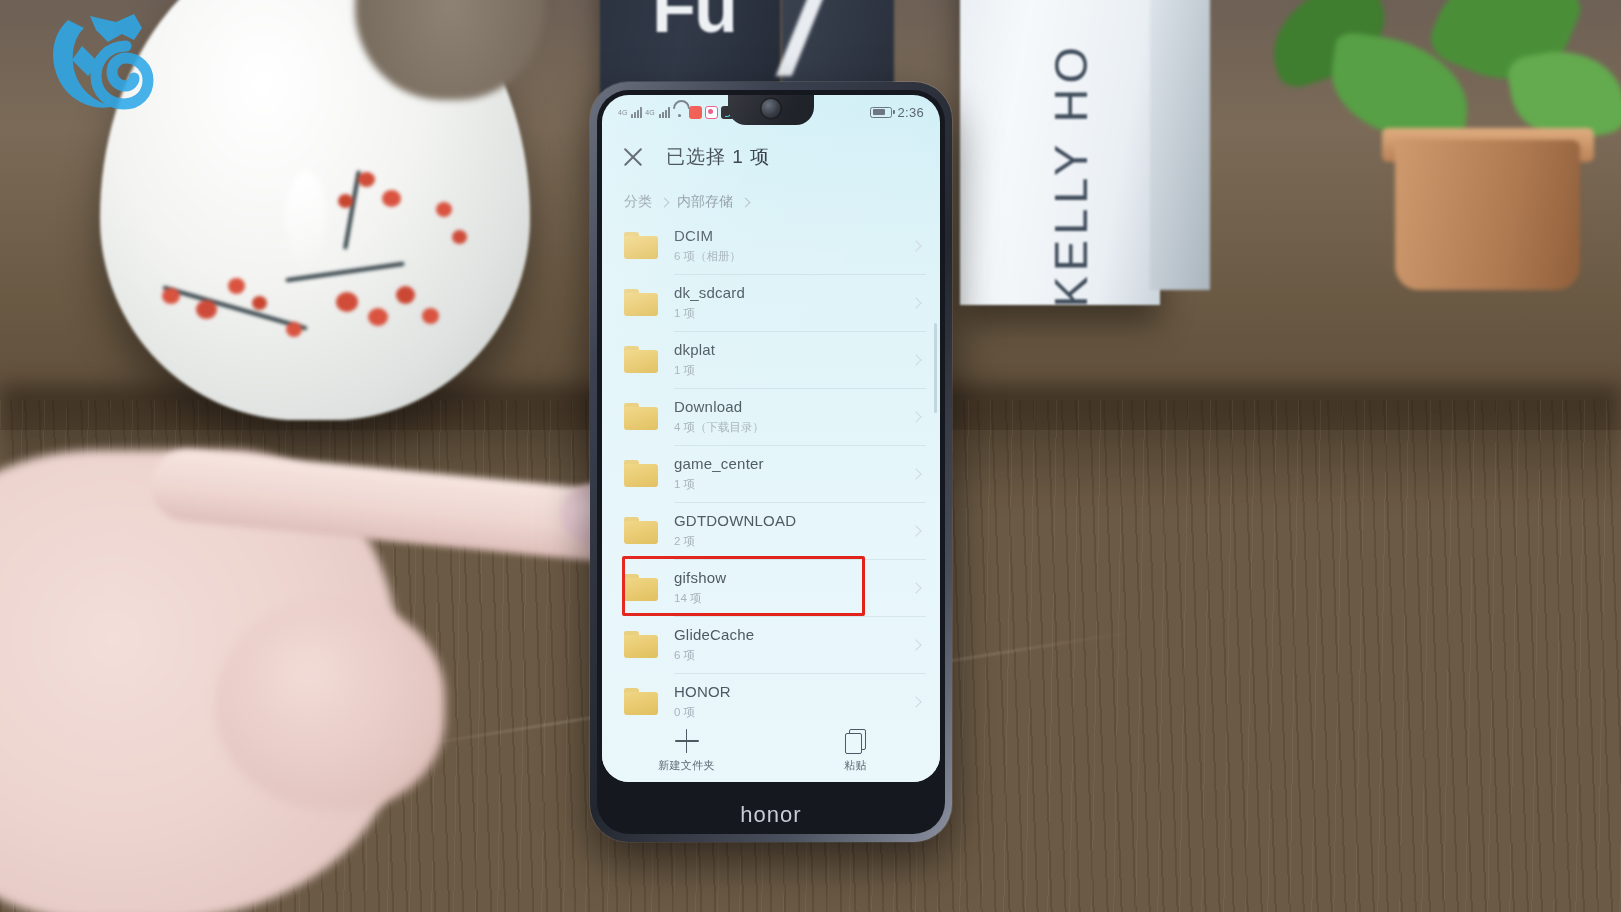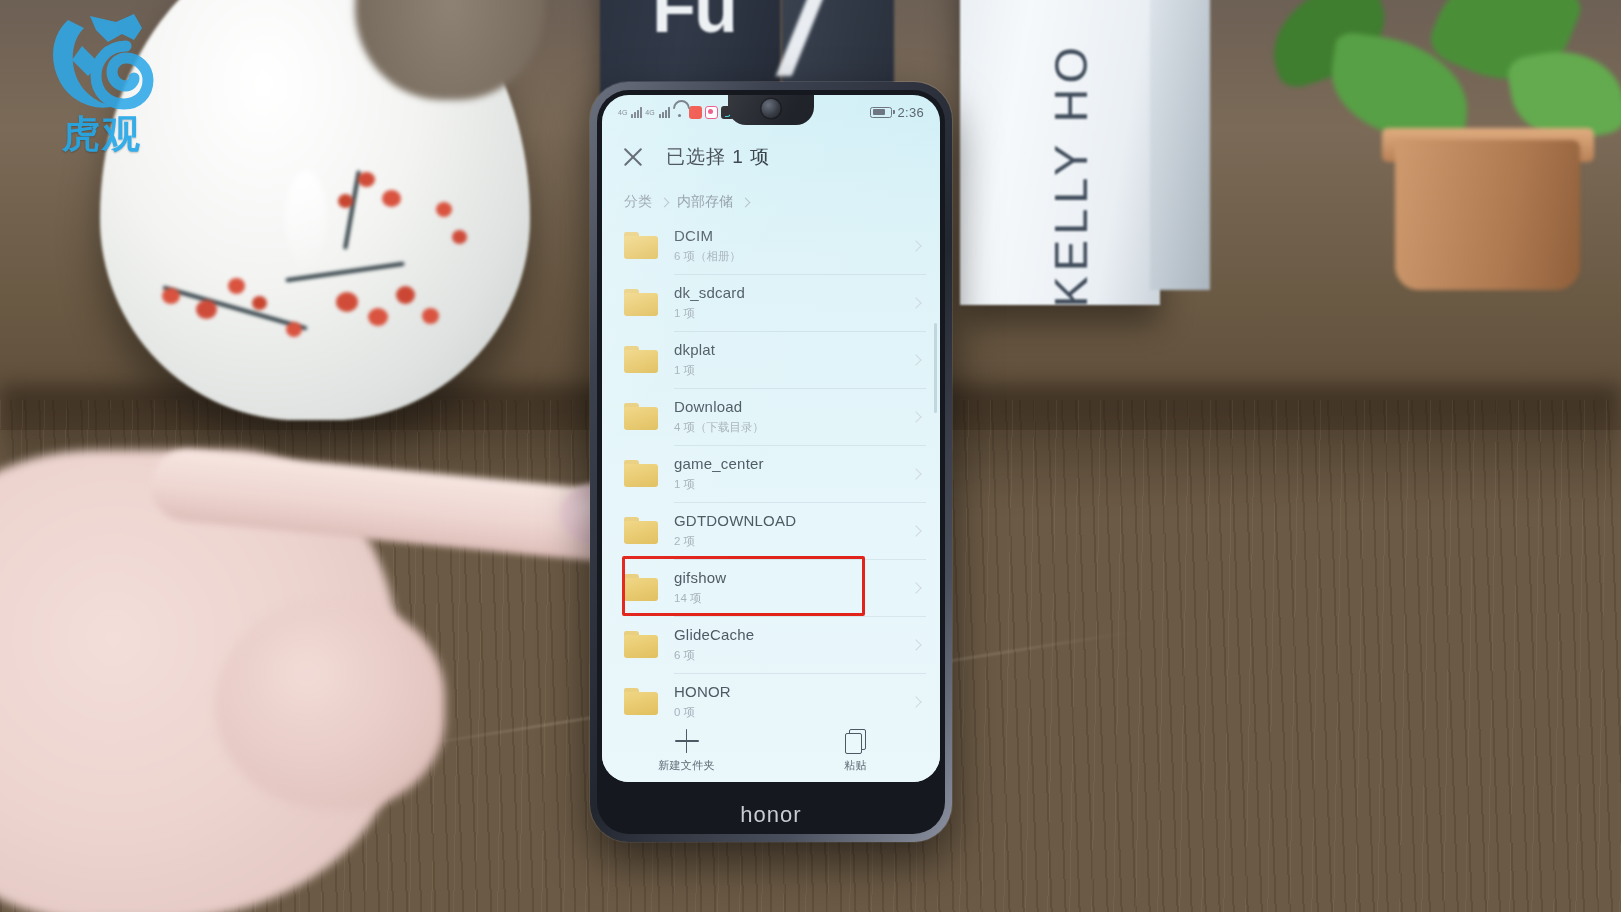--- a/index.html
+++ b/index.html
@@ -590,14 +590,13 @@
 
 <div id="watermark">
   <svg viewBox="0 0 128 112" width="128" height="112">
     <g fill="#2ea8e8" opacity="0.95">
       <path d="M30 8 C14 22 10 48 22 70 C32 89 56 100 76 94 C60 92 44 80 38 64 C32 48 34 28 46 16 Z"></path>
       <path d="M52 4 L78 10 L96 2 L104 16 L96 28 L84 22 L70 30 L58 18 Z"></path>
       <path d="M88 34 C70 34 58 48 58 64 C58 80 70 92 86 92 C100 92 110 82 110 68 C110 56 100 46 88 46 C80 46 74 52 74 60 C74 68 80 74 88 74 C92 74 96 70 96 66" fill="none" stroke="#2ea8e8" stroke-width="11" stroke-linecap="round"></path>
       <path d="M44 34 L62 52 L50 64 L34 48 Z"></path>
     </g>
   </svg>
-  <div class="wm-text">虎观</div>
 </div>
 
 </body></html>

